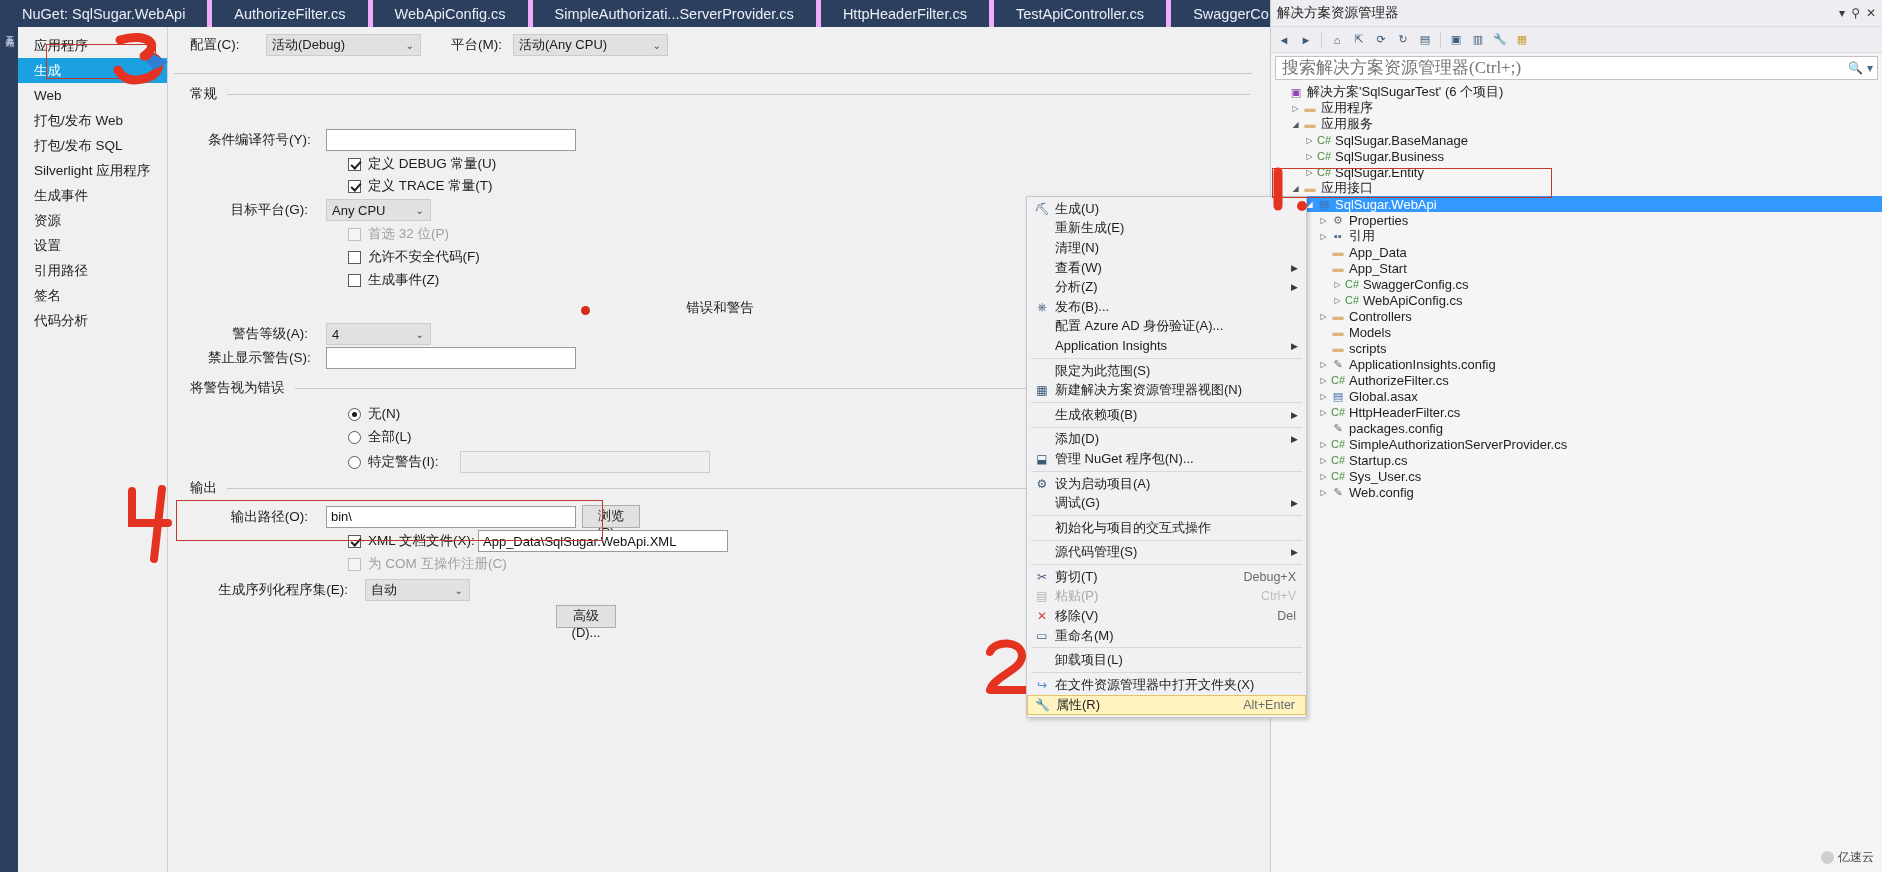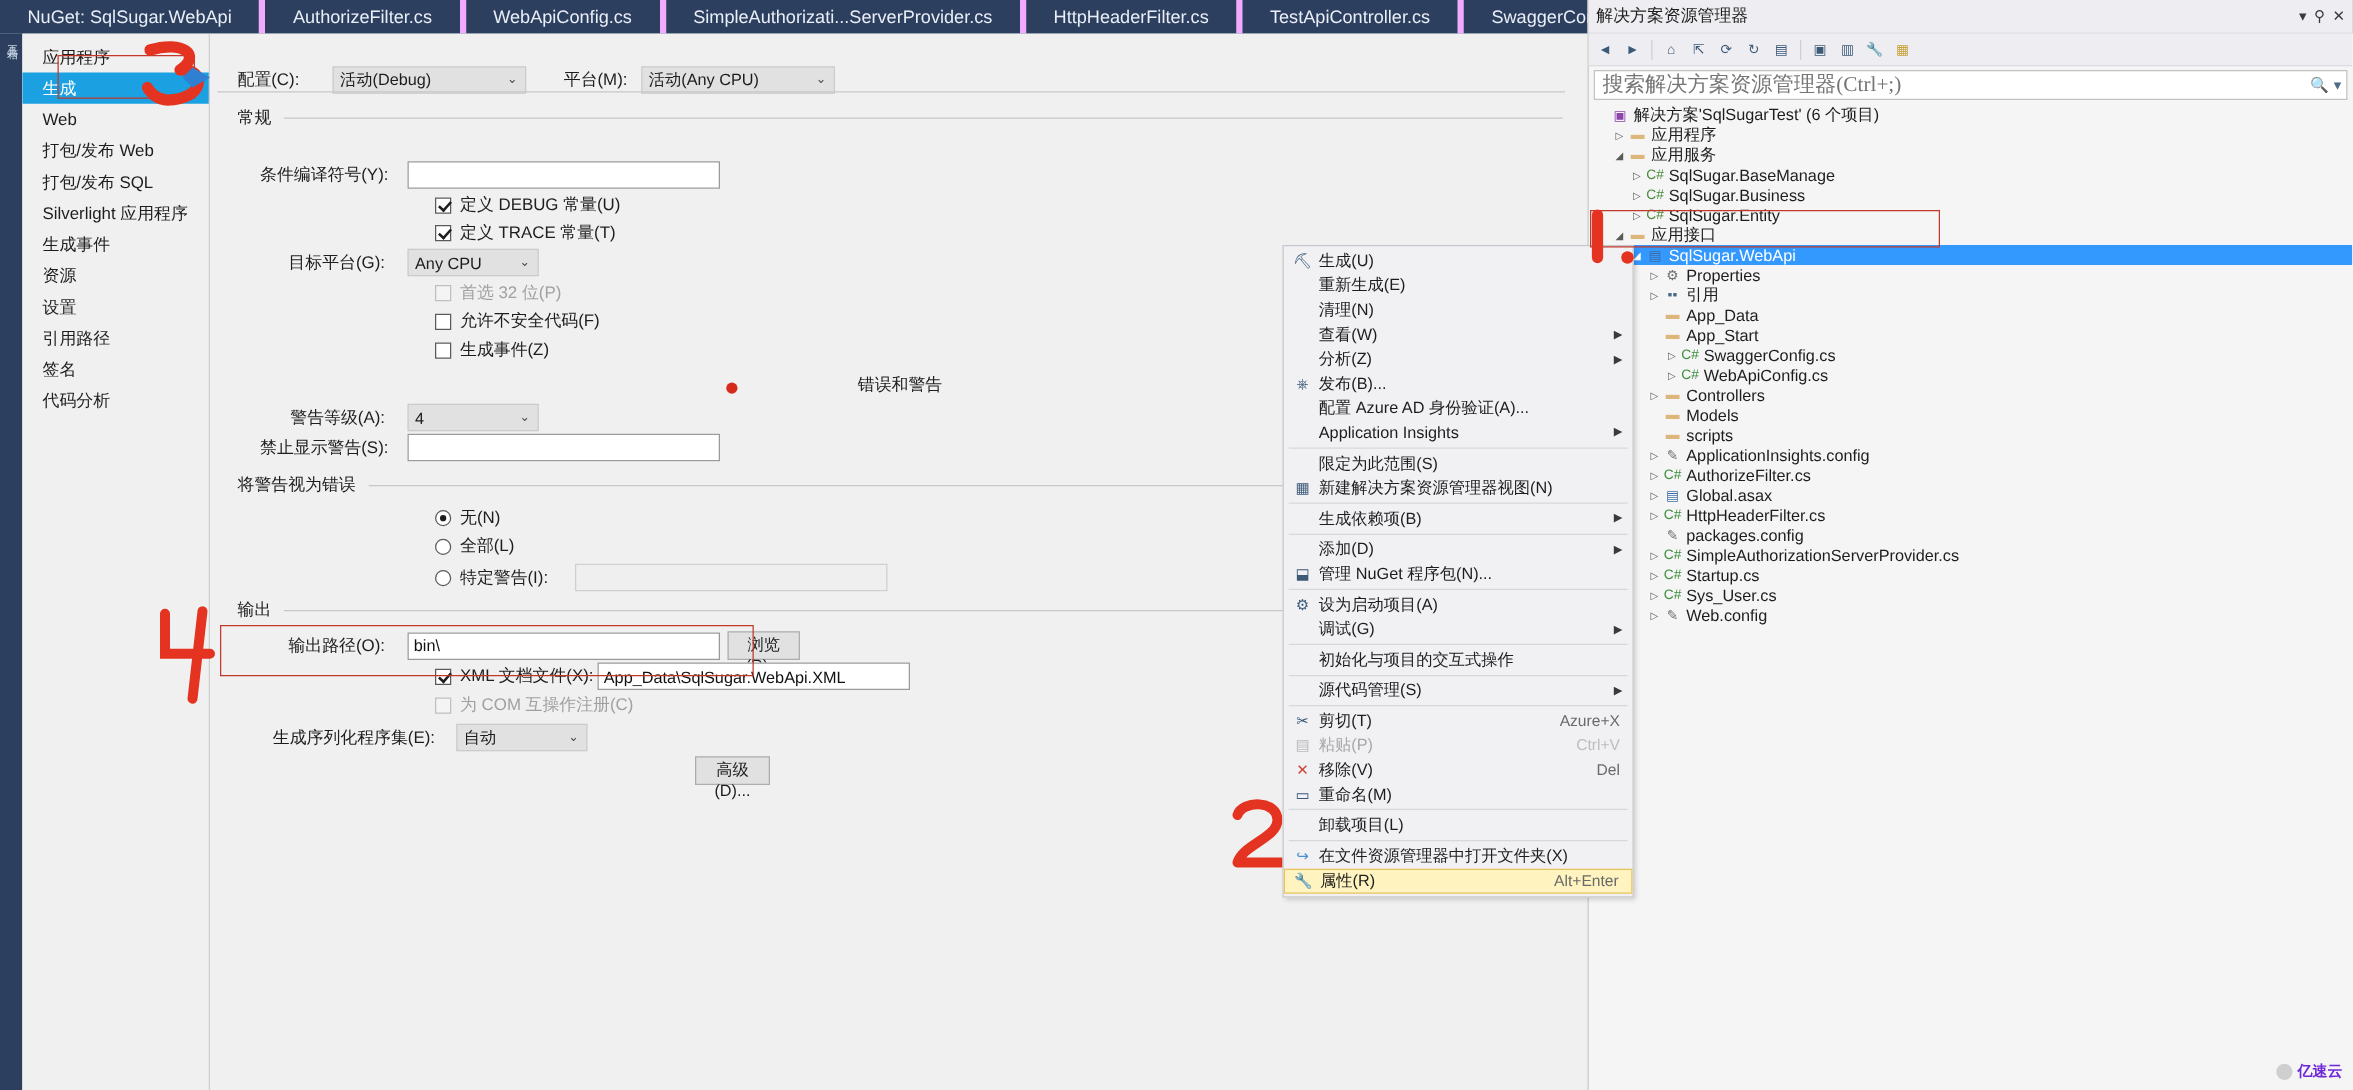--- a/index.html
+++ b/index.html
@@ -337,22 +337,22 @@
   .mi .mtext { flex: 1; }
   .mi .macc { color: #6a6a6a; font-size: 12.5px; padding-right: 10px; }
   .mi .marrow { font-size: 9px; color: #3a3a3a; padding-right: 8px; }
   .mi.disabled { color: #a8a8a8; }
   .mi.disabled .macc { color: #bdbdbd; }
   .msep { height: 1px; background: #d8d8dc; margin: 2px 4px; }
 
   
   #watermark {
     position: absolute; right: 8px; bottom: 6px;
-    font-size: 12px; color: #6d28d9;
-    display: flex; align-items: center; gap: 4px; font-weight: bold;
+    font-size: 12px; color: #404040;
+    display: flex; align-items: center; gap: 4px;
   }
   #watermark .wm-ic {
     width: 13px; height: 13px; border-radius: 50%;
     background: #cfcfcf;
   }
 </style>
 </head>
 <body>
 
 <div id="app">
@@ -403,21 +403,21 @@
       <div class="cat"><span>生成事件</span></div>
       <div class="cat"><span>资源</span></div>
       <div class="cat"><span>设置</span></div>
       <div class="cat"><span>引用路径</span></div>
       <div class="cat"><span>签名</span></div>
       <div class="cat"><span>代码分析</span></div>
     </div>
 
     <div id="proppane">
 
-      <div class="row" style="left:22px; top:26px;justify-content:center;">
+      <div class="row" style="left:22px; top:7px;justify-content:center;">
         <span class="lbl" style="width:76px;">配置(C):</span>
         <span class="combowrap">
           <span class="combo" style="display:inline-flex; align-items:center; width:155px;">活动(Debug)</span>
           <span class="chev">⌄</span>
         </span>
         <span class="lbl" style="margin-left:30px; width:62px;">平台(M):</span>
         <span class="combowrap">
           <span class="combo" style="display:inline-flex; align-items:center; width:155px;">活动(Any CPU)</span>
           <span class="chev">⌄</span>
         </span>
@@ -642,21 +642,21 @@
     <div class="msep"></div>
     <div class="mi">
       <span class="mic"></span>
       <span class="mtext">源代码管理(S)</span>
       <span class="marrow">▶</span>
     </div>
     <div class="msep"></div>
     <div class="mi">
       <span class="mic">✂</span>
       <span class="mtext">剪切(T)</span>
-      <span class="macc">Azure+X</span>
+      <span class="macc">Debug+X</span>
     </div>
     <div class="mi disabled">
       <span class="mic" style="color:#b9b9b9;">▤</span>
       <span class="mtext">粘贴(P)</span>
       <span class="macc">Ctrl+V</span>
     </div>
     <div class="mi">
       <span class="mic" style="color:#d04437;">✕</span>
       <span class="mtext">移除(V)</span>
       <span class="macc">Del</span>

